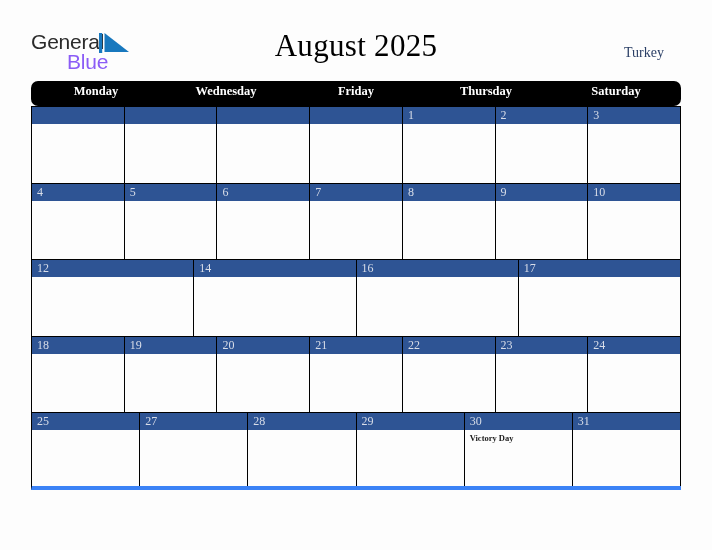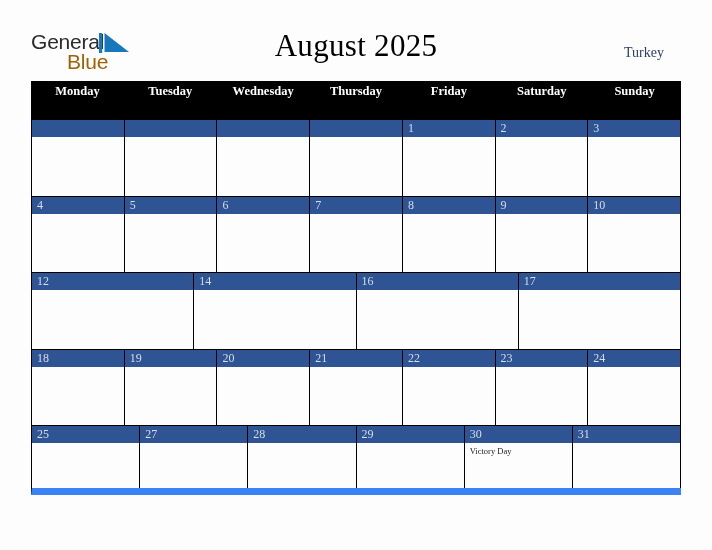--- a/index.html
+++ b/index.html
@@ -48,21 +48,21 @@
     top: 2px;
     width: 34px;
     height: 20px;
   }
   #logo-blue {
     position: absolute;
     left: 36px;
     top: 20px;
     font-family: "Liberation Sans", sans-serif;
     font-size: 21px;
-    color: #a16207;
+    color: #8b5cf6;
     letter-spacing: -0.2px;
     line-height: 22px;
   }
 
   
   #month-title {
     position: absolute;
     left: 0;
     top: 28px;
     width: 712px;
@@ -87,42 +87,43 @@
   #calendar {
     position: absolute;
     left: 31px;
     top: 81px;
     width: 650px;
   }
 
   #weekday-header {
     display: flex;
     background: #000000;
-    height: 38px;
+    height: 25px;
+    border-radius: 7px;
   }
   .weekday-cell {
     flex: 1 1 0;
     color: #ffffff;
     font-size: 12.5px;
     font-weight: bold;
     text-align: center;
     line-height: 21px;
     font-family: "Liberation Serif", serif;
   }
 
   .week-row {
     display: flex;
     height: 76.6px;
     border-left: 1px solid #000000;
     border-top: 1px solid #000000;
     box-sizing: border-box;
   }
   .week-row:last-child {
-    border-bottom: 7px solid #3b82f6;
-    height: 70px;
+    border-bottom: 4px solid #3b82f6;
+    height: 78px;
   }
 
   .day-cell {
     flex: 1 1 0;
     border-right: 1px solid #000000;
     box-sizing: border-box;
     background: #fdfdfd;
     position: relative;
     overflow: hidden;
   }
@@ -137,21 +138,21 @@
     box-sizing: border-box;
     white-space: nowrap;
   }
   .event-list {
     padding: 3px 4px 0 5px;
   }
   .event-item {
     font-size: 8.5px;
     color: #1c1c1c;
     font-family: "Liberation Serif", serif;
-    font-weight: normal;
+    font-weight: bold;
     line-height: 11px;
     white-space: nowrap;
   }
 </style>
 </head>
 <body>
 
 <div id="page-header">
 
   <div id="logo">
@@ -167,26 +168,24 @@
 
   <div id="month-title">August 2025</div>
 
   <div id="country-label">Turkey</div>
 
 </div>
 
 <div id="calendar">
   <div id="weekday-header">
       <div class="weekday-cell">Monday</div>
-      <div class="weekday-cell">Tuesday</div>
       <div class="weekday-cell">Wednesday</div>
+      <div class="weekday-cell">Friday</div>
       <div class="weekday-cell">Thursday</div>
-      <div class="weekday-cell">Friday</div>
       <div class="weekday-cell">Saturday</div>
-      <div class="weekday-cell">Sunday</div>
     </div>
   <div id="weeks-container">
       <div class="week-row">
         <div class="day-cell">
           <div class="date-bar"></div>
         </div>
         <div class="day-cell">
           <div class="date-bar"></div>
         </div>
         <div class="day-cell">

